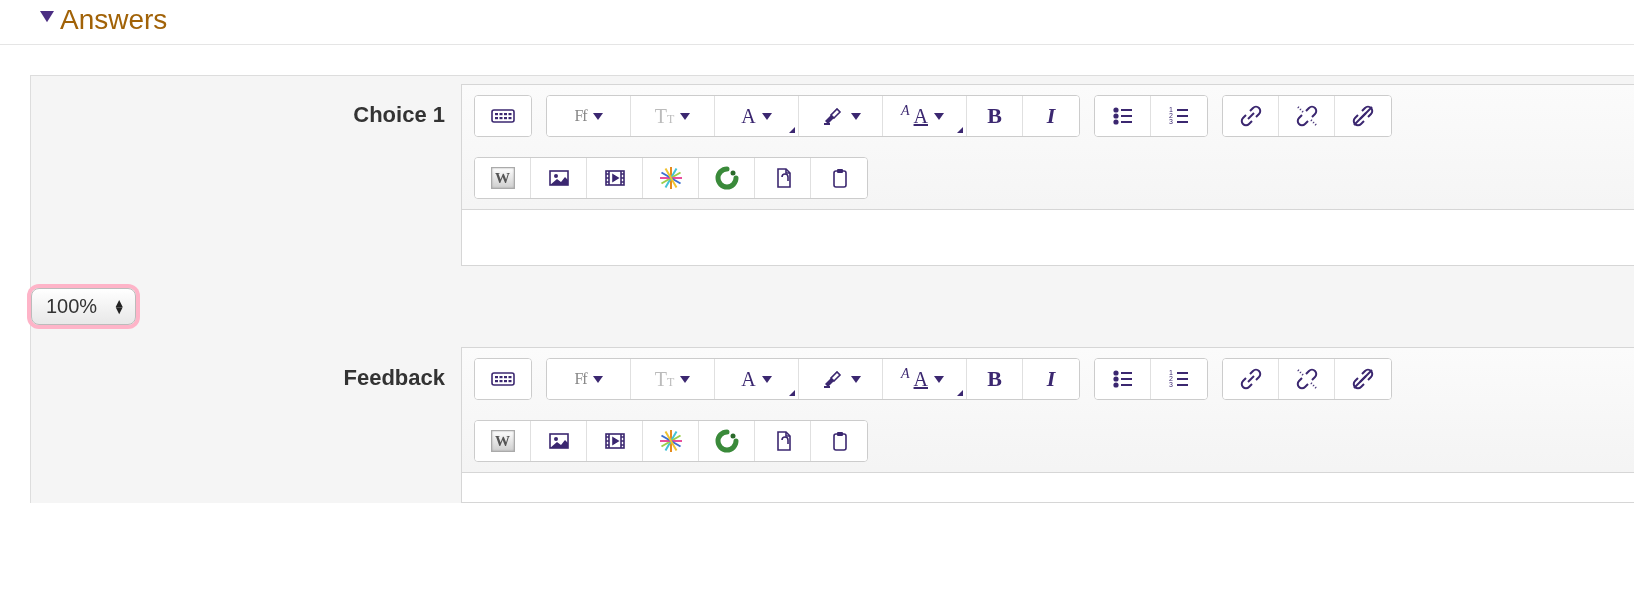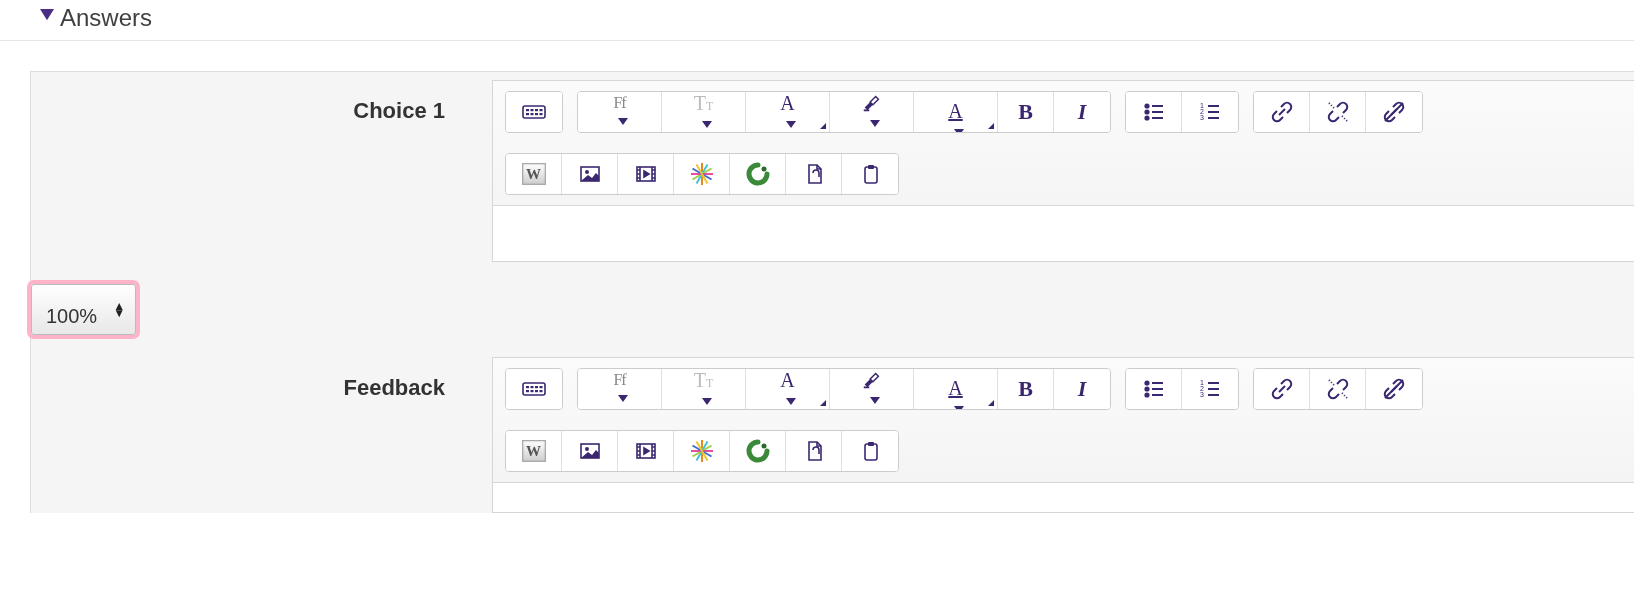--- a/index.html
+++ b/index.html
@@ -18,37 +18,36 @@
     align-items: center;
     padding: 4px 0 8px 40px;
     border-bottom: 1px solid #e5e5e5;
     cursor: pointer;
   }
   .section-header .caret {
     color: #4b2e83;
     margin-right: 6px;
   }
   .section-title {
-    font-size: 24px;
-    color: #404040;
+    font-size: 28px;
+    color: #a16207;
   }
   .form-body {
     margin-top: 30px;
     margin-left: 30px;
     border: 1px solid #ddd;
     border-right: none;
     border-bottom: none;
     background: #f5f5f5;
     padding: 8px 0 0 0;
   }
   .form-row {
     display: flex;
     align-items: flex-start;
     margin-bottom: 22px;
-    gap: 31px;
   }
   .label-col {
     width: 430px;
     min-width: 430px;
     text-align: right;
     padding-right: 16px;
     padding-top: 18px;
     font-size: 22px;
     font-weight: 600;
     color: #333;
@@ -82,21 +81,20 @@
   .tb-btn {
     width: 56px;
     height: 40px;
     display: flex;
     align-items: center;
     justify-content: center;
     border-right: 1px solid #e0e0e0;
     background: #fff;
     color: #3b2770;
     cursor: pointer;
-    flex-direction: column;
   }
   .tb-btn:last-child { border-right: none; }
   .tb-btn.wide { width: 84px; }
   .tb-btn svg { width: 24px; height: 24px; }
   .tb-caret { margin-left: 2px; }
   .tb-caret::after {
     content: "";
     display: inline-block;
     border-left: 5px solid transparent;
     border-right: 5px solid transparent;
@@ -118,22 +116,22 @@
     min-height: 56px;
     position: relative;
   }
 
   
   .select-wrap {
     display:inline-block;
     background: #fff;
     background: linear-gradient(#ffffff,#f2f2f2 55%, #e8e8e8);
     border: 1px solid #bbb;
-    border-radius: 3px;
-    padding: 20px 38px 6px 14px;
+    border-radius: 8px;
+    padding: 6px 38px 6px 14px;
     font-size: 20px;
     position: relative;
     box-shadow: 0 0 0 4px #feb4c8;
     outline: none;
   }
   .select-arrows {
     position: absolute;
     right: 10px; top: 50%;
     transform: translateY(-50%);
     display: flex; flex-direction: column;

